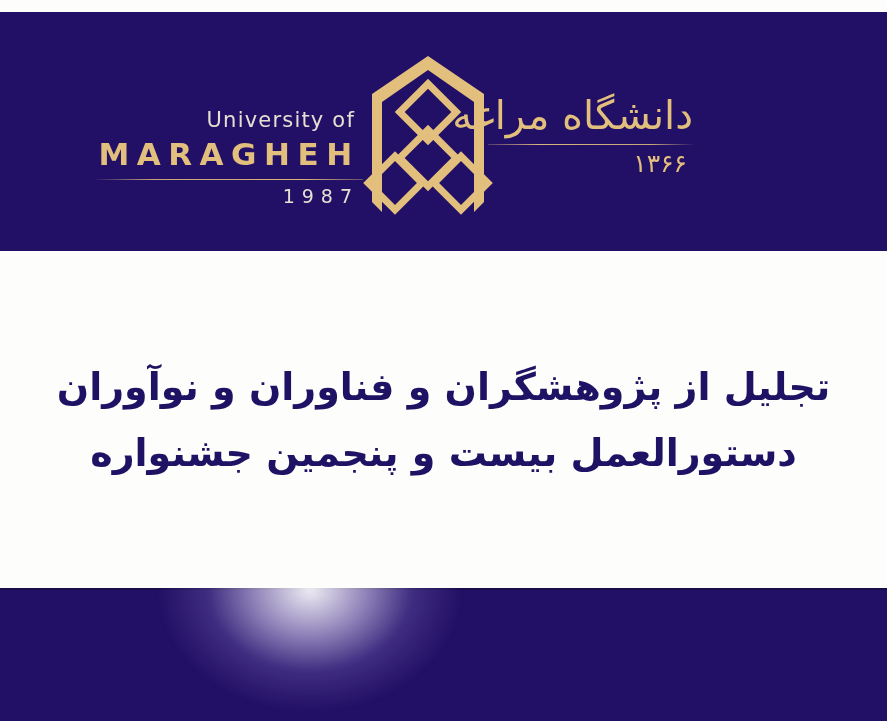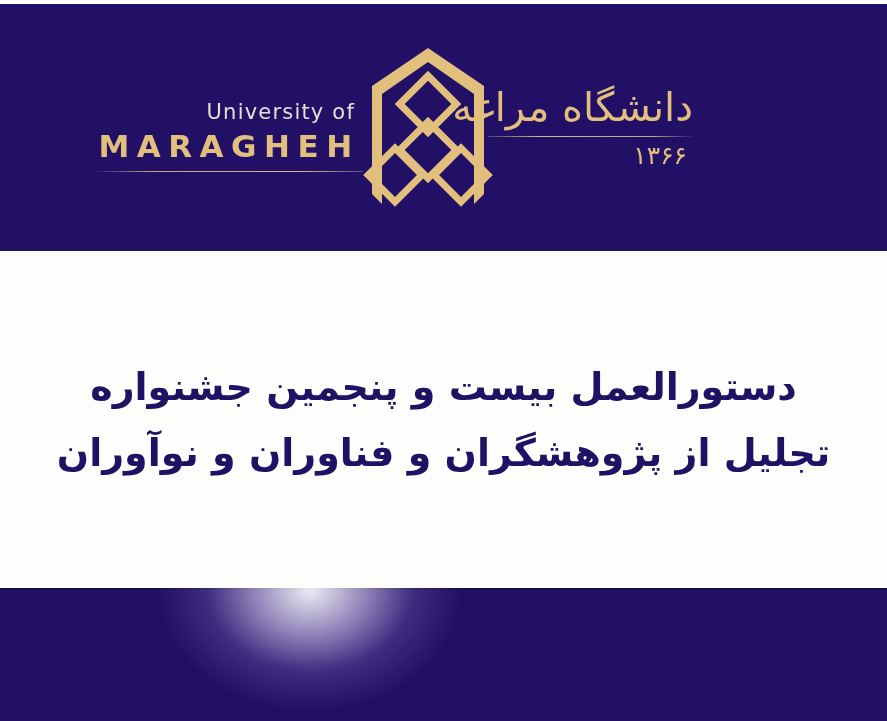--- a/index.html
+++ b/index.html
@@ -17,21 +17,21 @@
     width: 887px;
     height: 721px;
     overflow: hidden;
     background: #fdfdfb;
   }
 
   
   .header-band {
     position: absolute;
     left: 0;
-    top: 4px;
+    top: 12px;
     width: 887px;
     height: 251px;
     background: #221066;
     overflow: hidden;
   }
 
   .logo-lockup {
     position: absolute;
     left: 0;
     top: 0;
@@ -202,20 +202,21 @@
 
 <div class="page">
 
   <div class="header-band">
     <div class="logo-lockup">
 
       <div class="logo-latin">
         <div class="univ-of">University of</div>
         <div class="maragheh">MARAGHEH</div>
         <div class="rule"></div>
+        <div class="year-latin">1987</div>
       </div>
 
       <div class="emblem">
         <svg viewBox="0 0 140 178" xmlns="http://www.w3.org/2000/svg" fill="none" stroke="#e3bf7d" stroke-width="6" stroke-linejoin="miter" stroke-linecap="square">
 
           <path d="M70 6 L126 44 L126 152 L116 162 L116 52 L70 20 L24 52 L24 162 L14 152 L14 44 Z" fill="#e3bf7d" stroke="none"></path>
 
           <rect x="50" y="42" width="40" height="40" transform="rotate(45 70 62)" stroke-width="7"></rect>
 
           <rect x="50" y="88" width="40" height="40" transform="rotate(45 70 108)" stroke-width="7"></rect>
@@ -229,22 +230,22 @@
       <div class="logo-persian">
         <div class="persian-name">دانشگاه مراغه</div>
         <div class="rule"></div>
         <div class="year-persian">۱۳۶۶</div>
       </div>
 
     </div>
   </div>
 
   <div class="title-section">
+    <div class="title-line">تجلیل از پژوهشگران و فناوران و نوآوران</div>
     <div class="title-line">دستورالعمل بیست و پنجمین جشنواره</div>
-    <div class="title-line">تجلیل از پژوهشگران و فناوران و نوآوران</div>
   </div>
 
   <div class="footer-band">
     <div class="top-edge"></div>
     <div class="glow"></div>
   </div>
 
 </div>
 
 </body></html>

